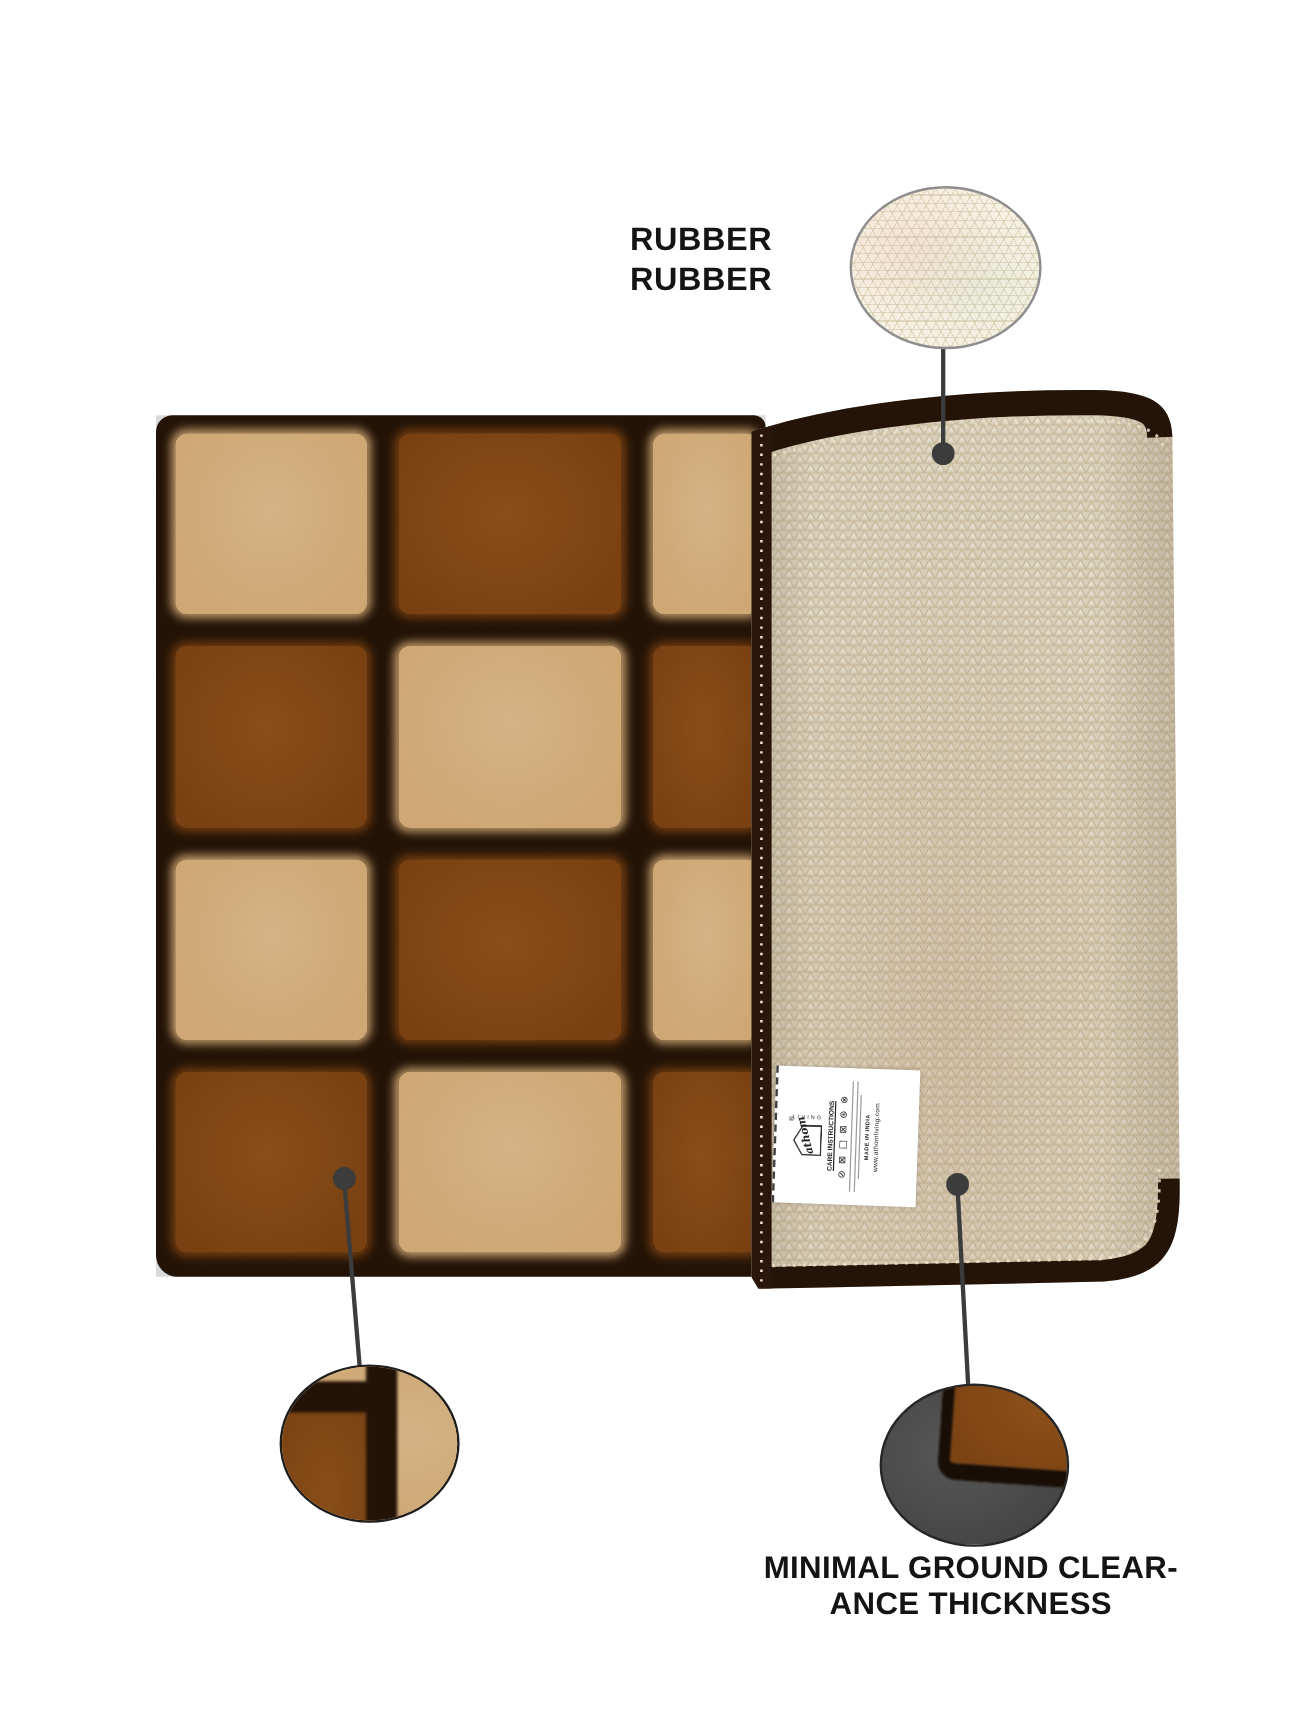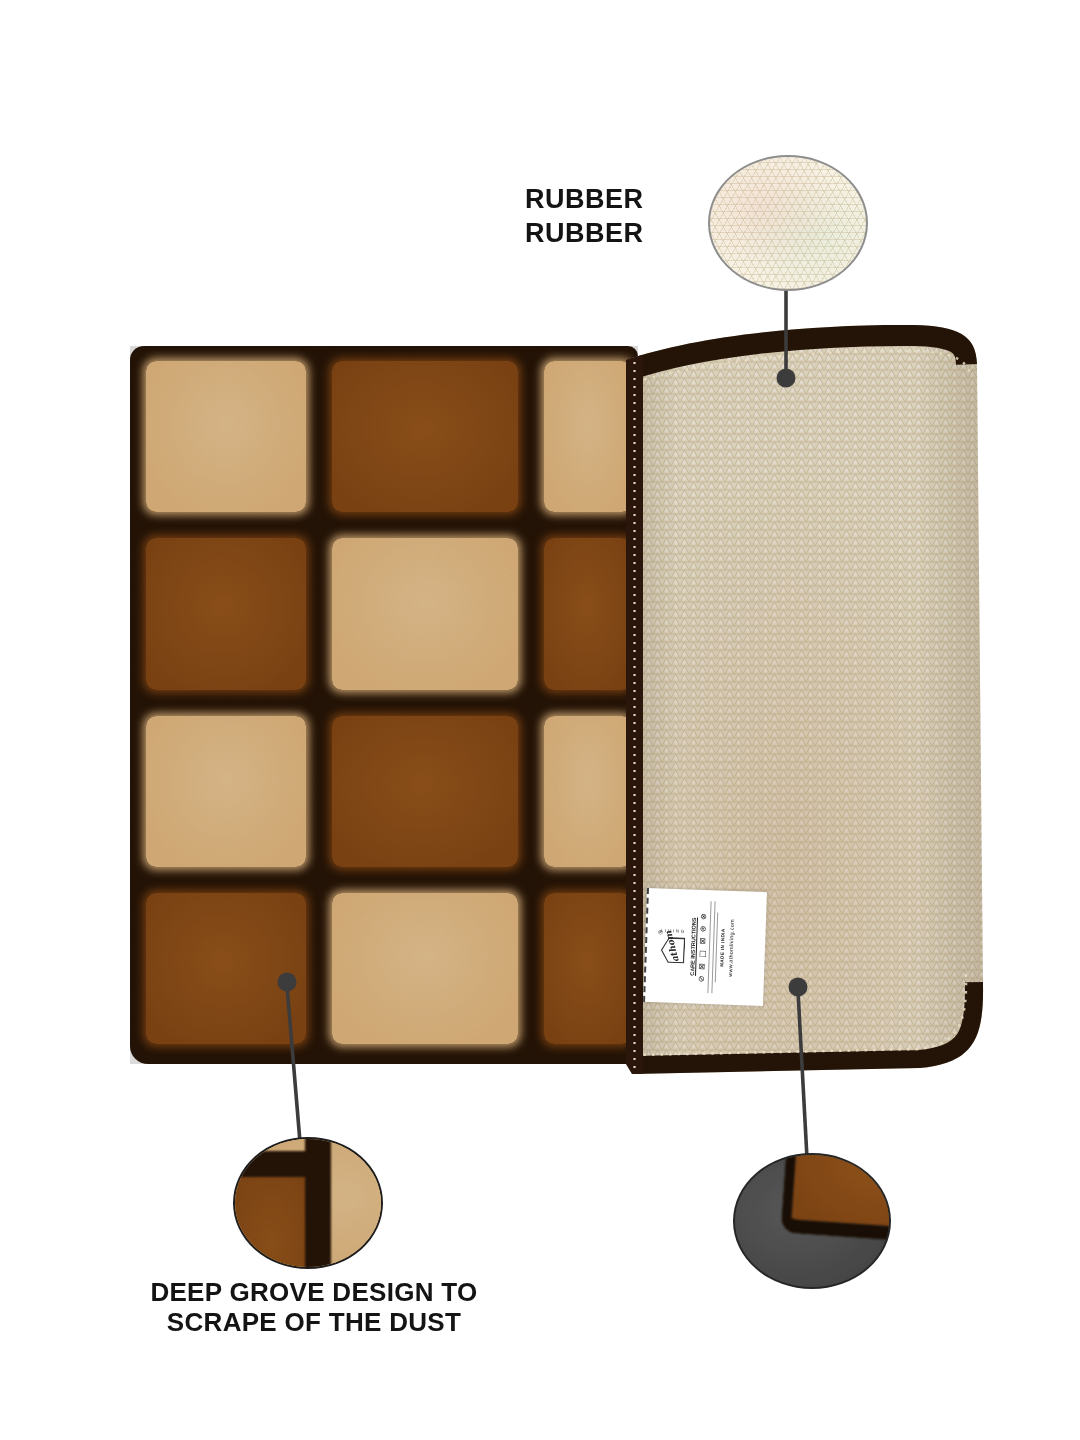--- a/index.html
+++ b/index.html
@@ -187,20 +187,18 @@
 
   <div class="circle br">
     <div class="br-wrap">
       <div class="br-piece"></div>
     </div>
     <svg class="noise-svg" style="opacity:.12">
         <rect width="100%" height="100%" filter="url(#fz)"></rect>
       </svg>
   </div>
 
-  <div class="blt">
-    <div>DEEP GROVE DESIGN TO</div>
-    <div>SCRAPE OF THE DUST</div>
-  </div>
   <div class="brt">
+    <div>MINIMAL GROUND CLEAR-</div>
+    <div>ANCE THICKNESS</div>
   </div>
 
 </div>
 
 </body></html>

